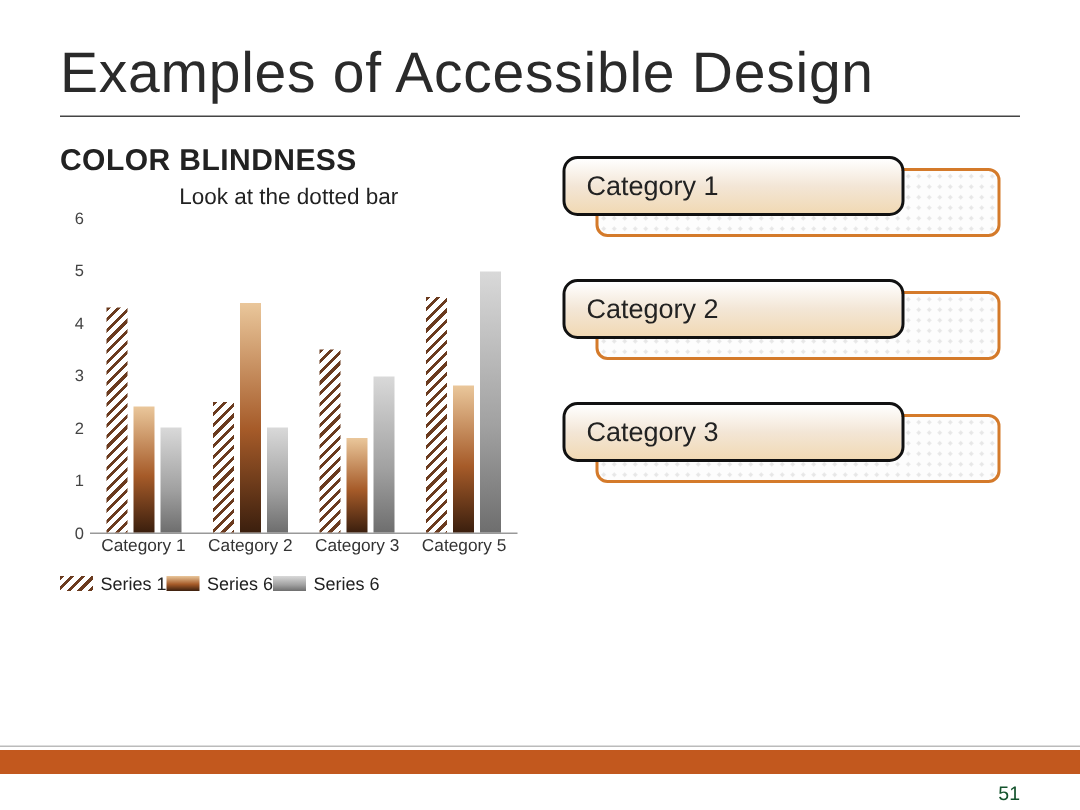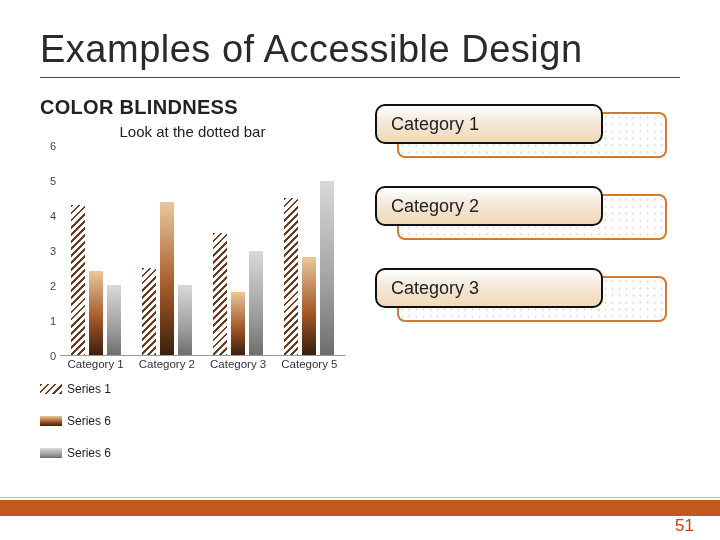--- a/index.html
+++ b/index.html
@@ -17,39 +17,39 @@
   .ylabel { position: absolute; right: 2px; font-size: 11px; color: #444; transform: translateY(50%); }
   .xlabels { position: absolute; left: 20px; right: 0; bottom: 0; height: 18px; display: flex; }
   .xlabel { flex: 1; text-align: center; font-size: 11.5px; color: #333; }
   .bars-area { position: absolute; left: 0; right: 0; bottom: 0; top: 0; display: flex; }
   .group { flex: 1; display: flex; align-items: flex-end; justify-content: center; gap: 4px; padding: 0 6px; }
   .bar { width: 14px; }
   .hatch { background-image: repeating-linear-gradient(135deg,
              #6b3b1f 0 2px, transparent 2px 5px); }
   .solidgrad { background: linear-gradient(to bottom, #eac79b 0%, #a65b29 55%, #3b1f0e 100%); }
   .solidgrey { background: linear-gradient(to bottom, #d9d9d9 0%, #a0a0a0 60%, #6e6e6e 100%); }
-  .legend { display: flex; justify-content: flex-start; gap: 18px; margin-top: 6px; flex-direction: column; }
+  .legend { display: flex; justify-content: flex-start; margin-top: 6px; }
   .legend-item { display: flex; align-items: center; gap: 5px; font-size: 12px; }
   .swatch { width: 22px; height: 10px; display: inline-block; }
   
   .contrast-stack { display: flex; flex-direction: column; gap: 28px; margin-top: 8px; }
   .contrast-row { position: relative; height: 54px; }
   .box-back { position: absolute; left: 22px; top: 8px; width: 270px; height: 46px;
               border: 2px solid #d47a2a; border-radius: 8px;
               background-image: radial-gradient(#e7e7e7 1.4px, transparent 1.4px);
               background-size: 7px 7px; background-color: #fdfdfd; }
   .box-front { position: absolute; left: 0; top: 0; width: 228px; height: 40px;
                border: 2.5px solid #111; border-radius: 10px;
                background: linear-gradient(to bottom, #ffffff 0%, #f3e6d6 50%, #f1d9b4 100%);
                display: flex; align-items: center; padding-left: 14px;
                font-size: 18px; color: #222; }
   
   .footer-bar { position: absolute; left: 0; bottom: 24px; width: 100%; height: 16px; background: #c2581e; }
   .hr-thin { position: absolute; left: 0; bottom: 42px; width: 100%; border-top: 1px solid #bbb; height: 0; }
-  .page-num { position: absolute; right: 26px; bottom: 4px; font-size: 17px; color: #c2410c; }
+  .page-num { position: absolute; right: 40px; bottom: 4px; font-size: 13px; color: #14532d; }
 </style>
 </head>
 <body>
 
 <div class="slide">
 
   <h1 class="title">Examples of  Accessible Design</h1>
 
   <div class="columns">
 

